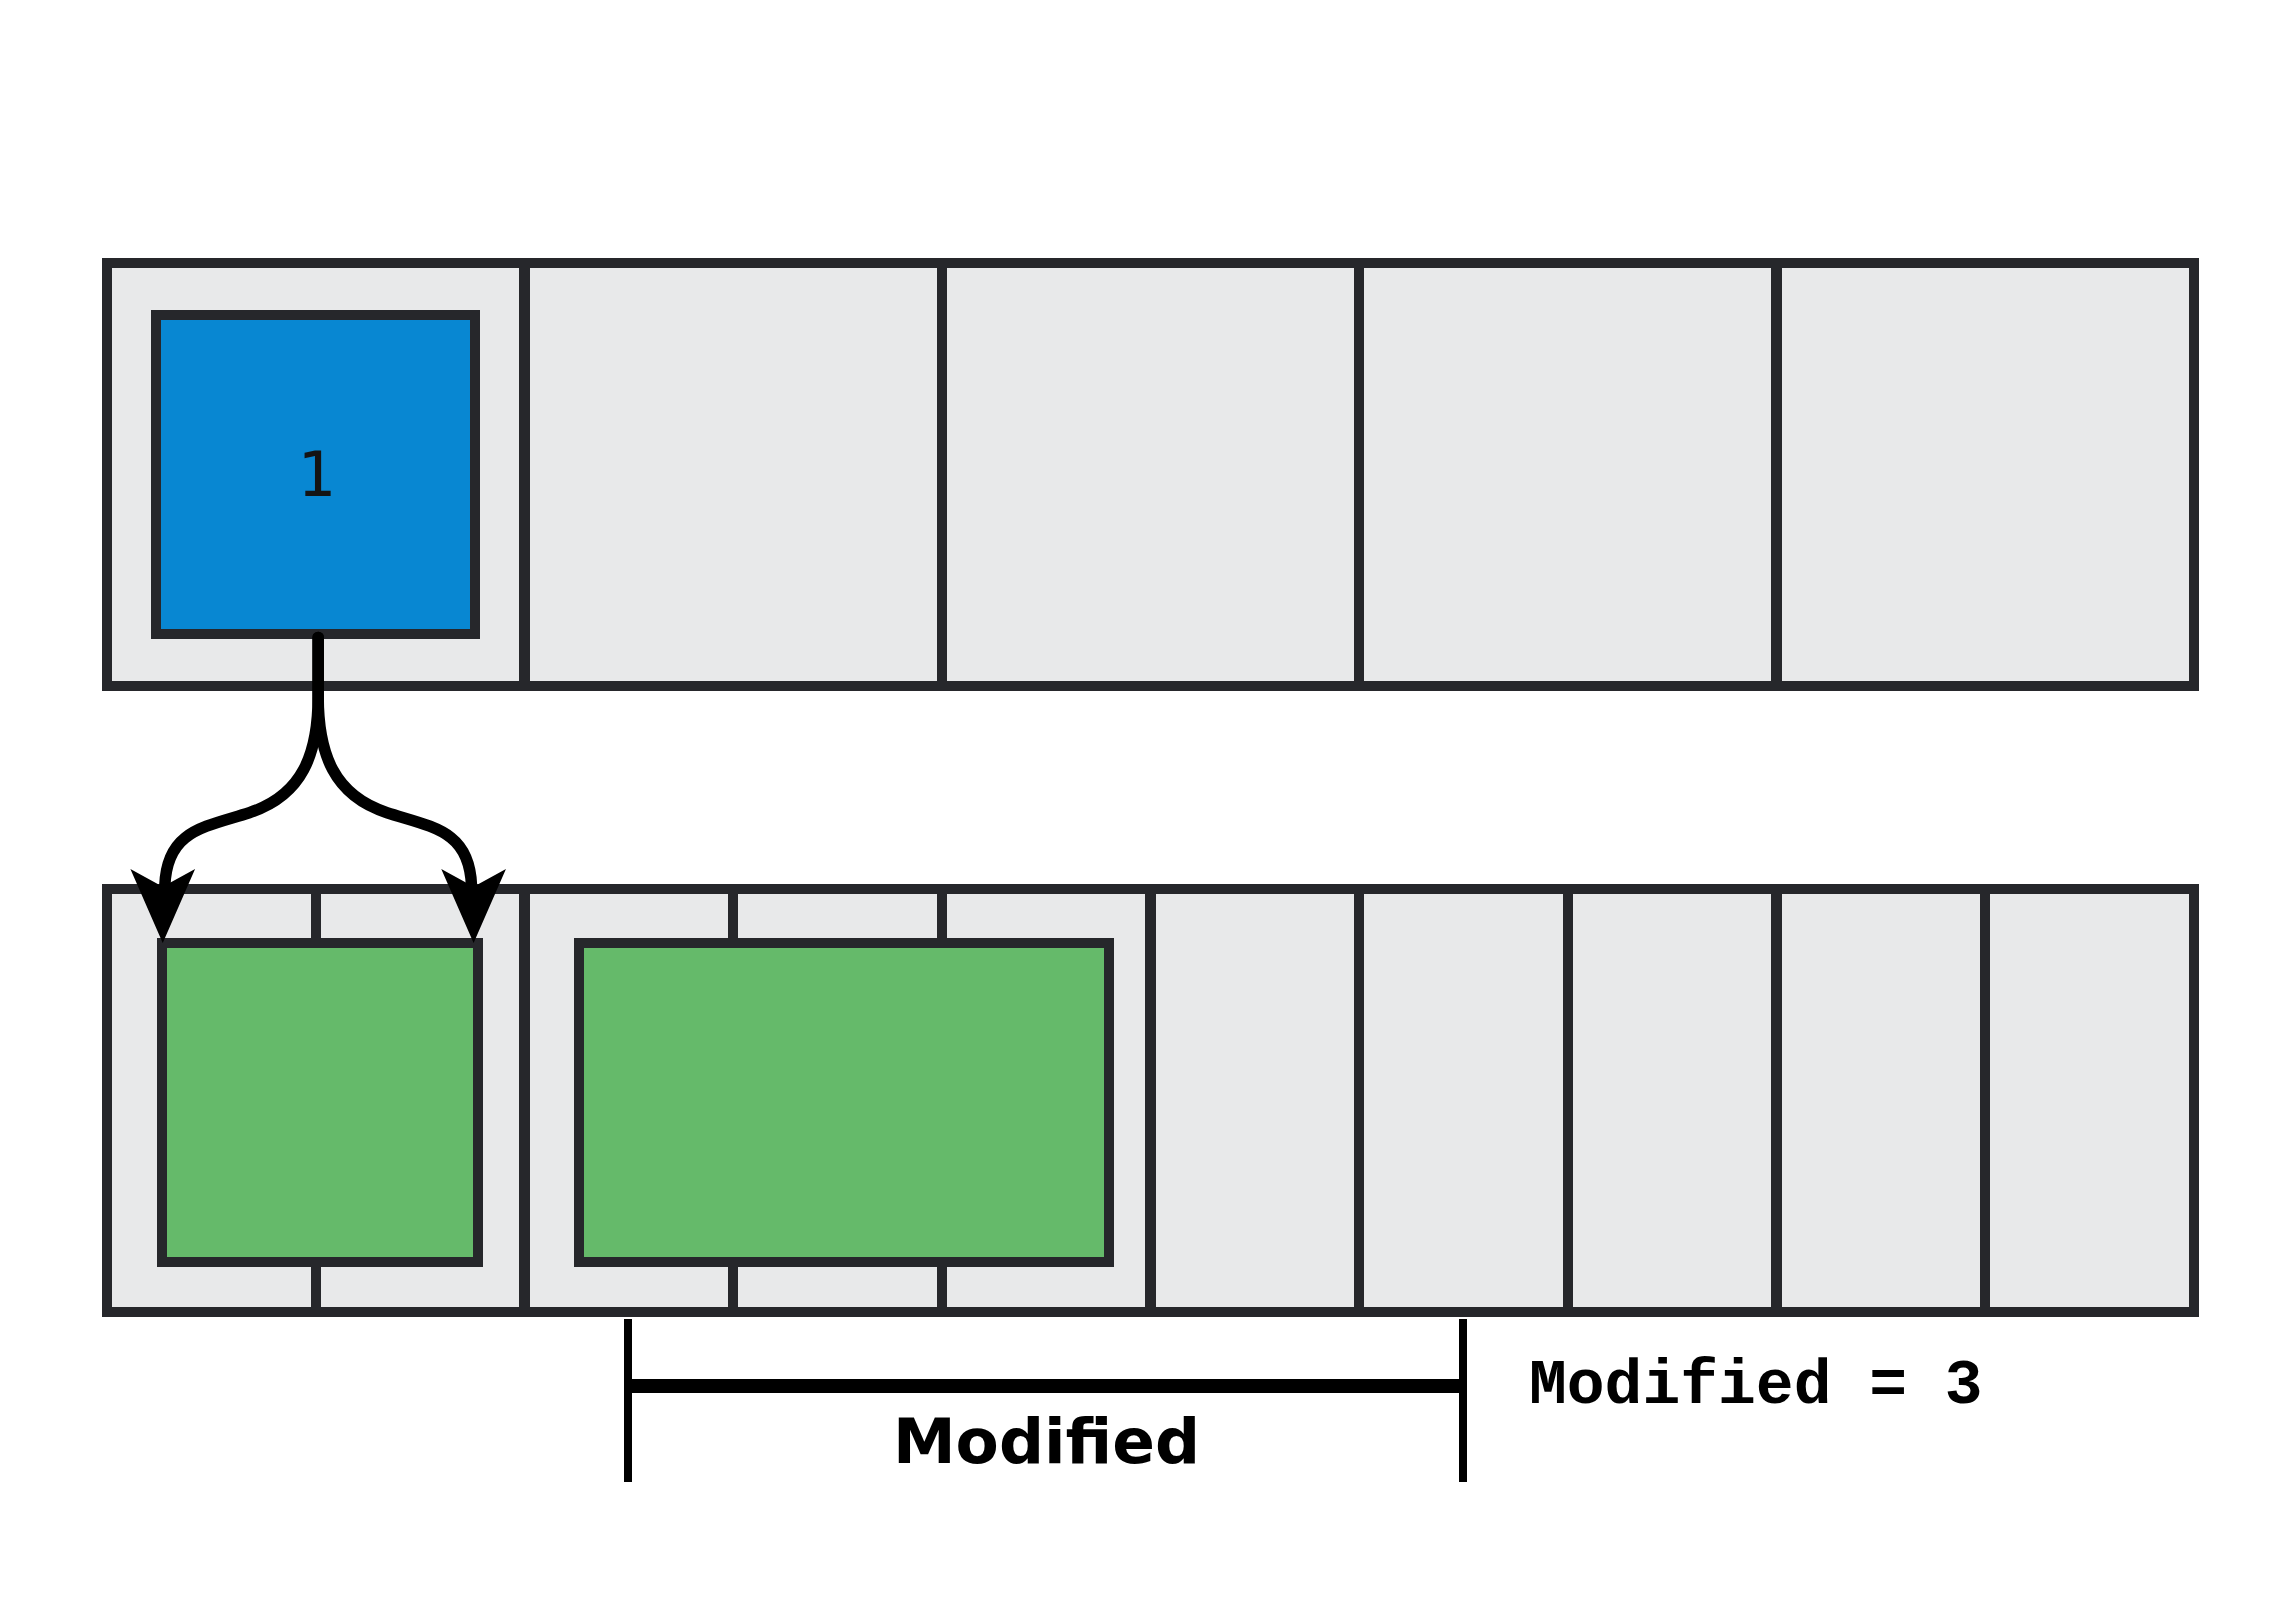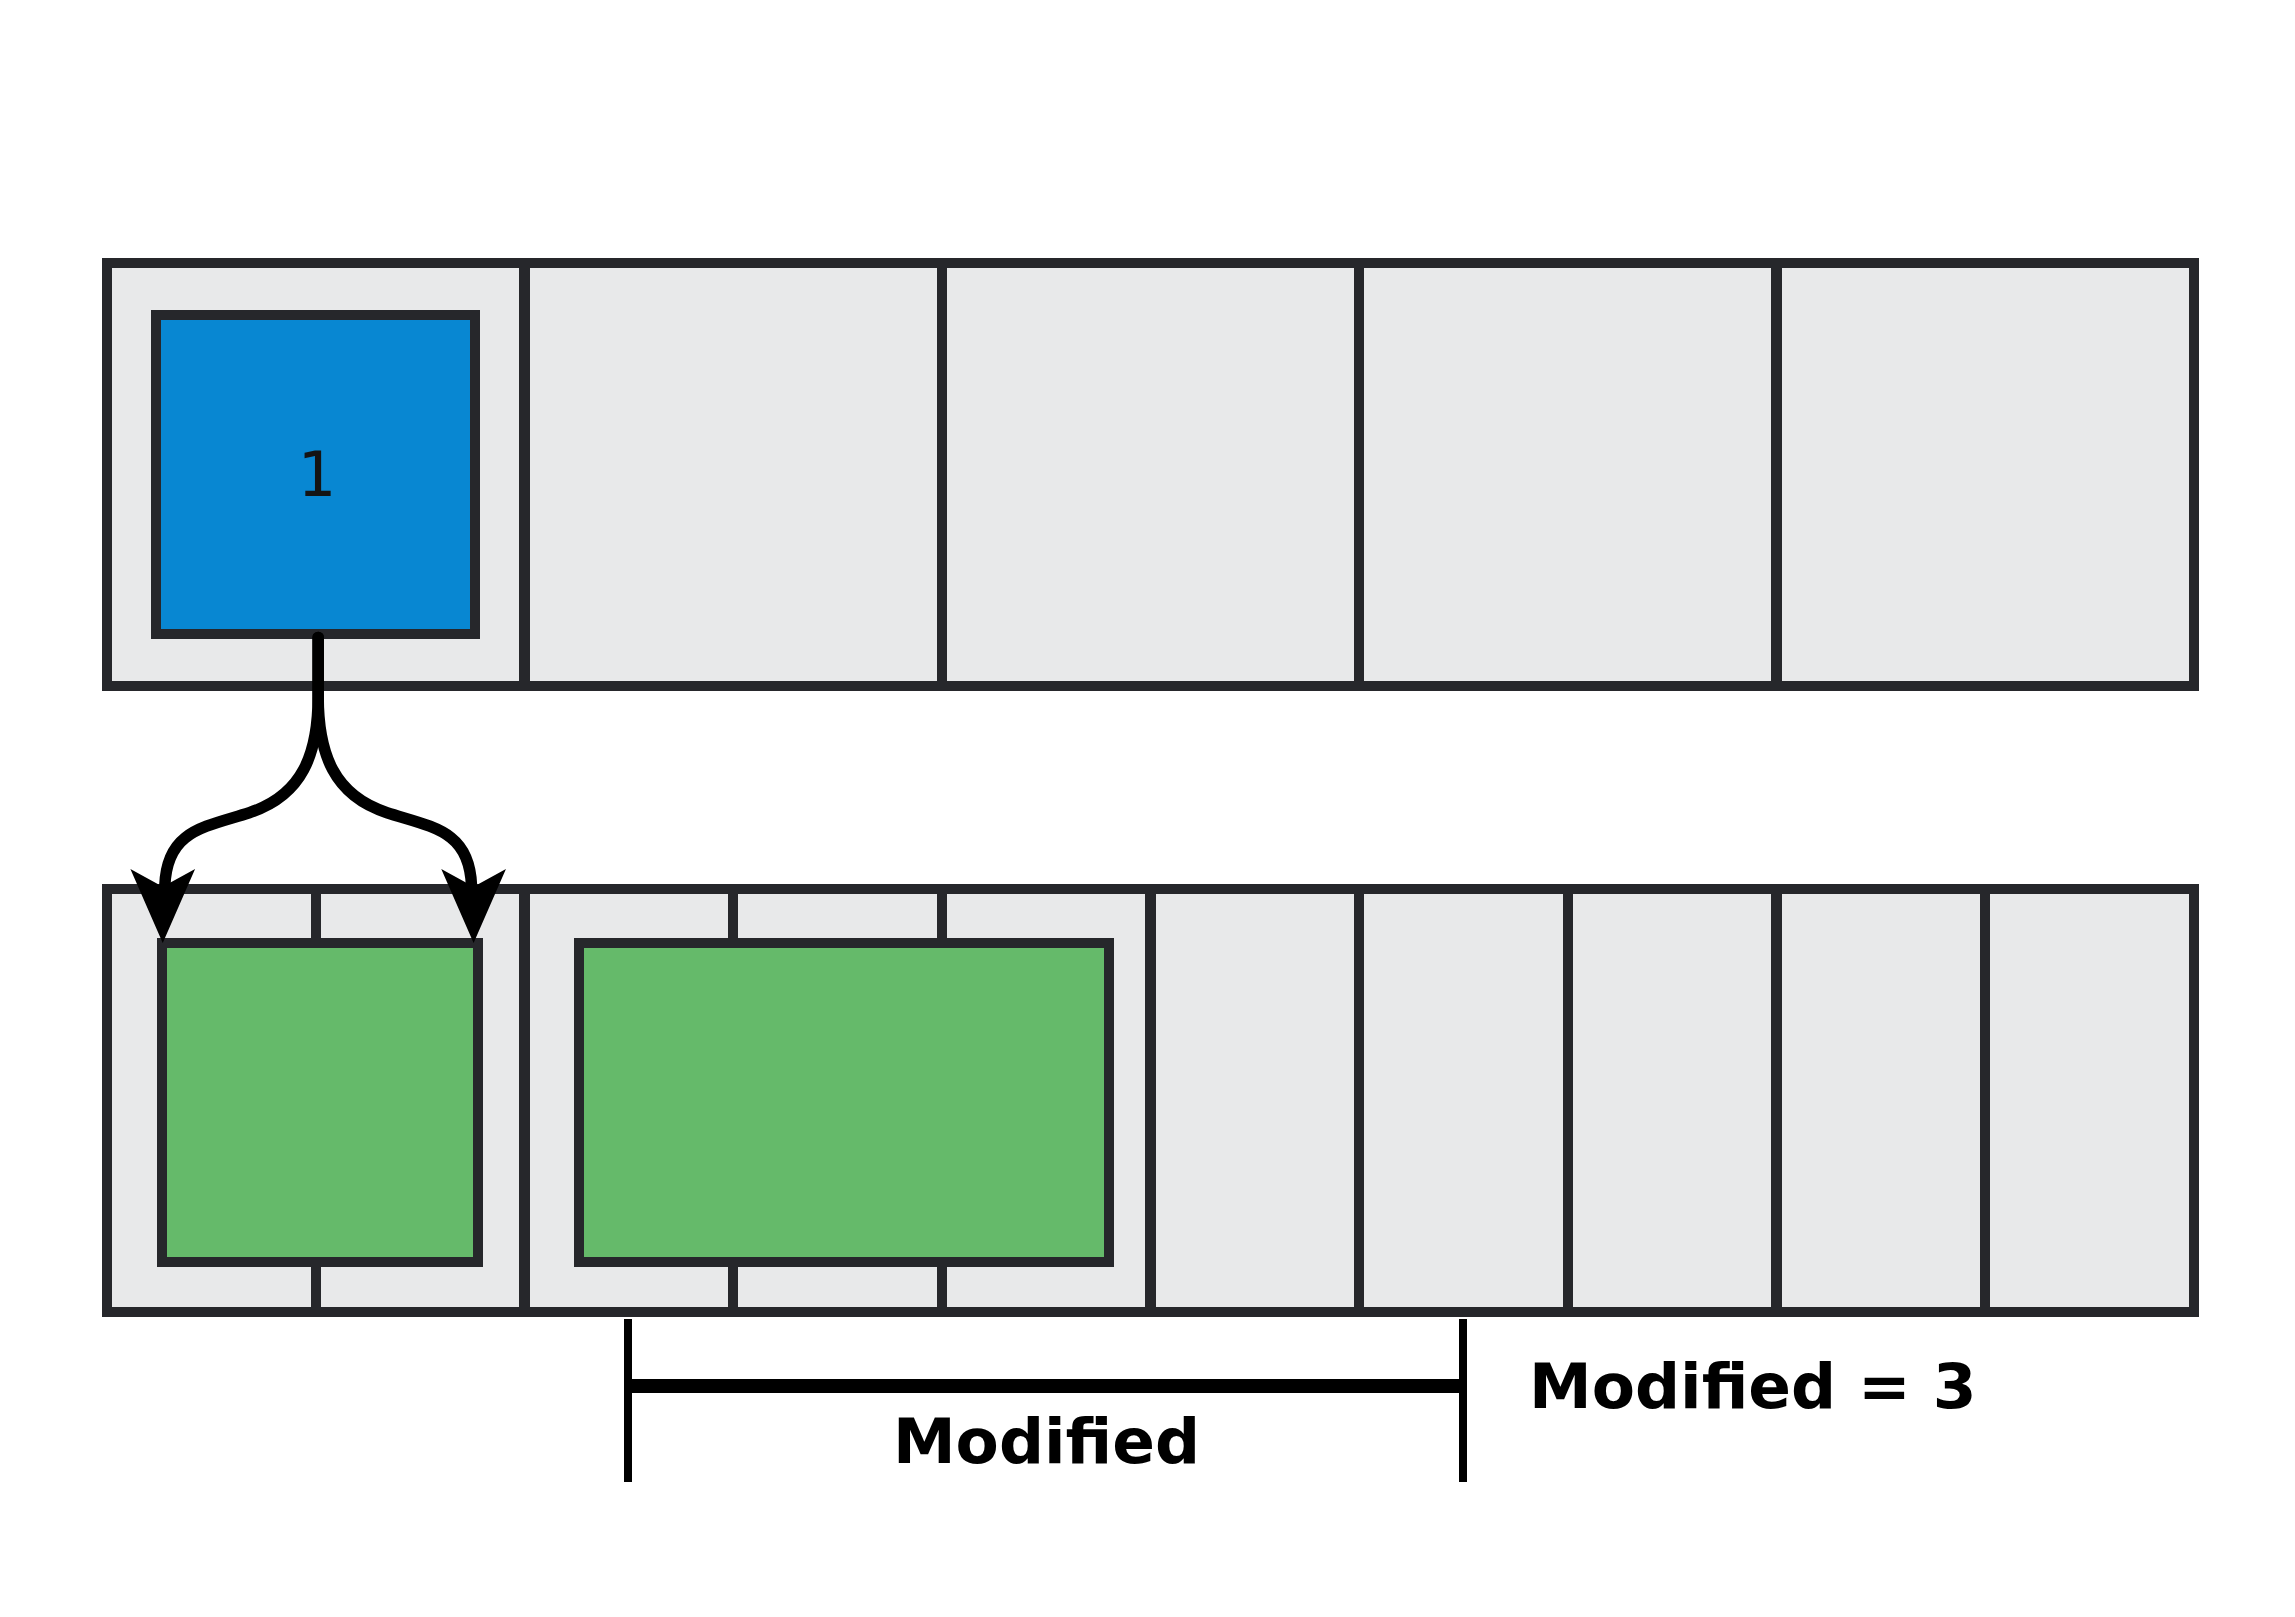--- a/index.html
+++ b/index.html
@@ -77,21 +77,21 @@
     font-size:63px;
     line-height:1.2;
     white-space:nowrap;
     z-index:6;
   }
   .pushview-label{
     left:629px;top:1404px;width:835px;
     text-align:center;
   }
   .modified-label{
-    left:1529px;top:1349px;
+    left:1529px;top:1349px;font-family:Liberation Mono, monospace;
   }
 </style>
 </head>
 <body>
 
 <div class="canvas">
 
   <div class="array-row row-top">
     <div class="cell">
       <div class="blue-block">

